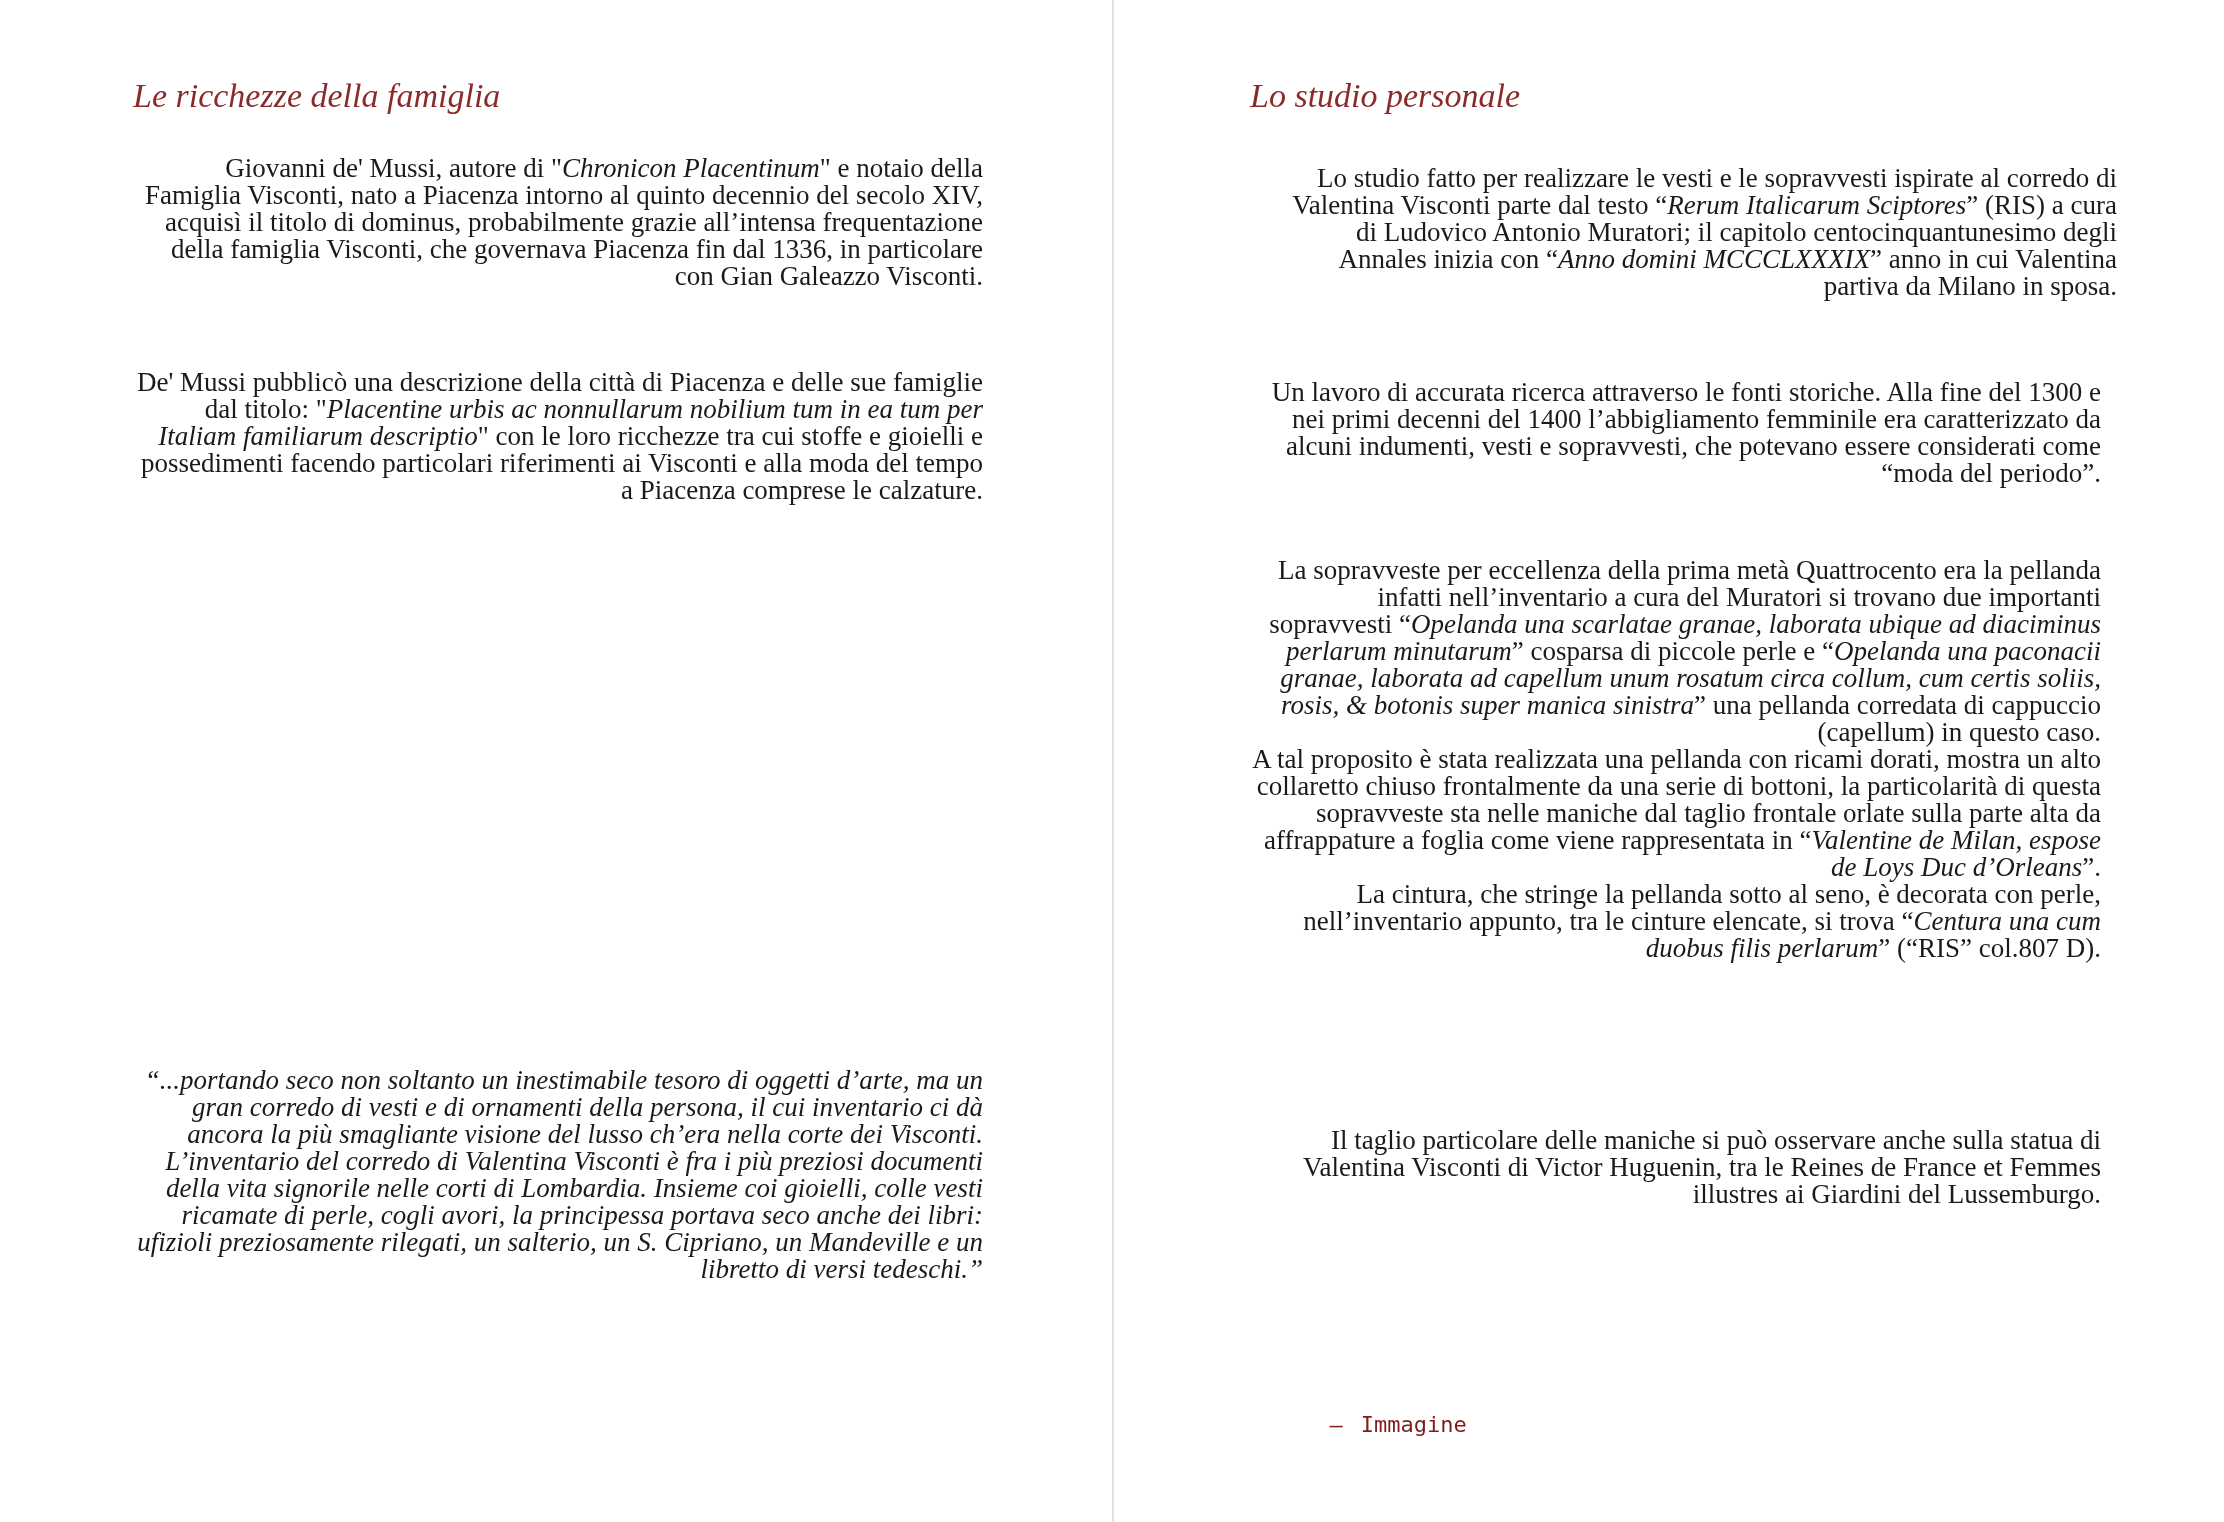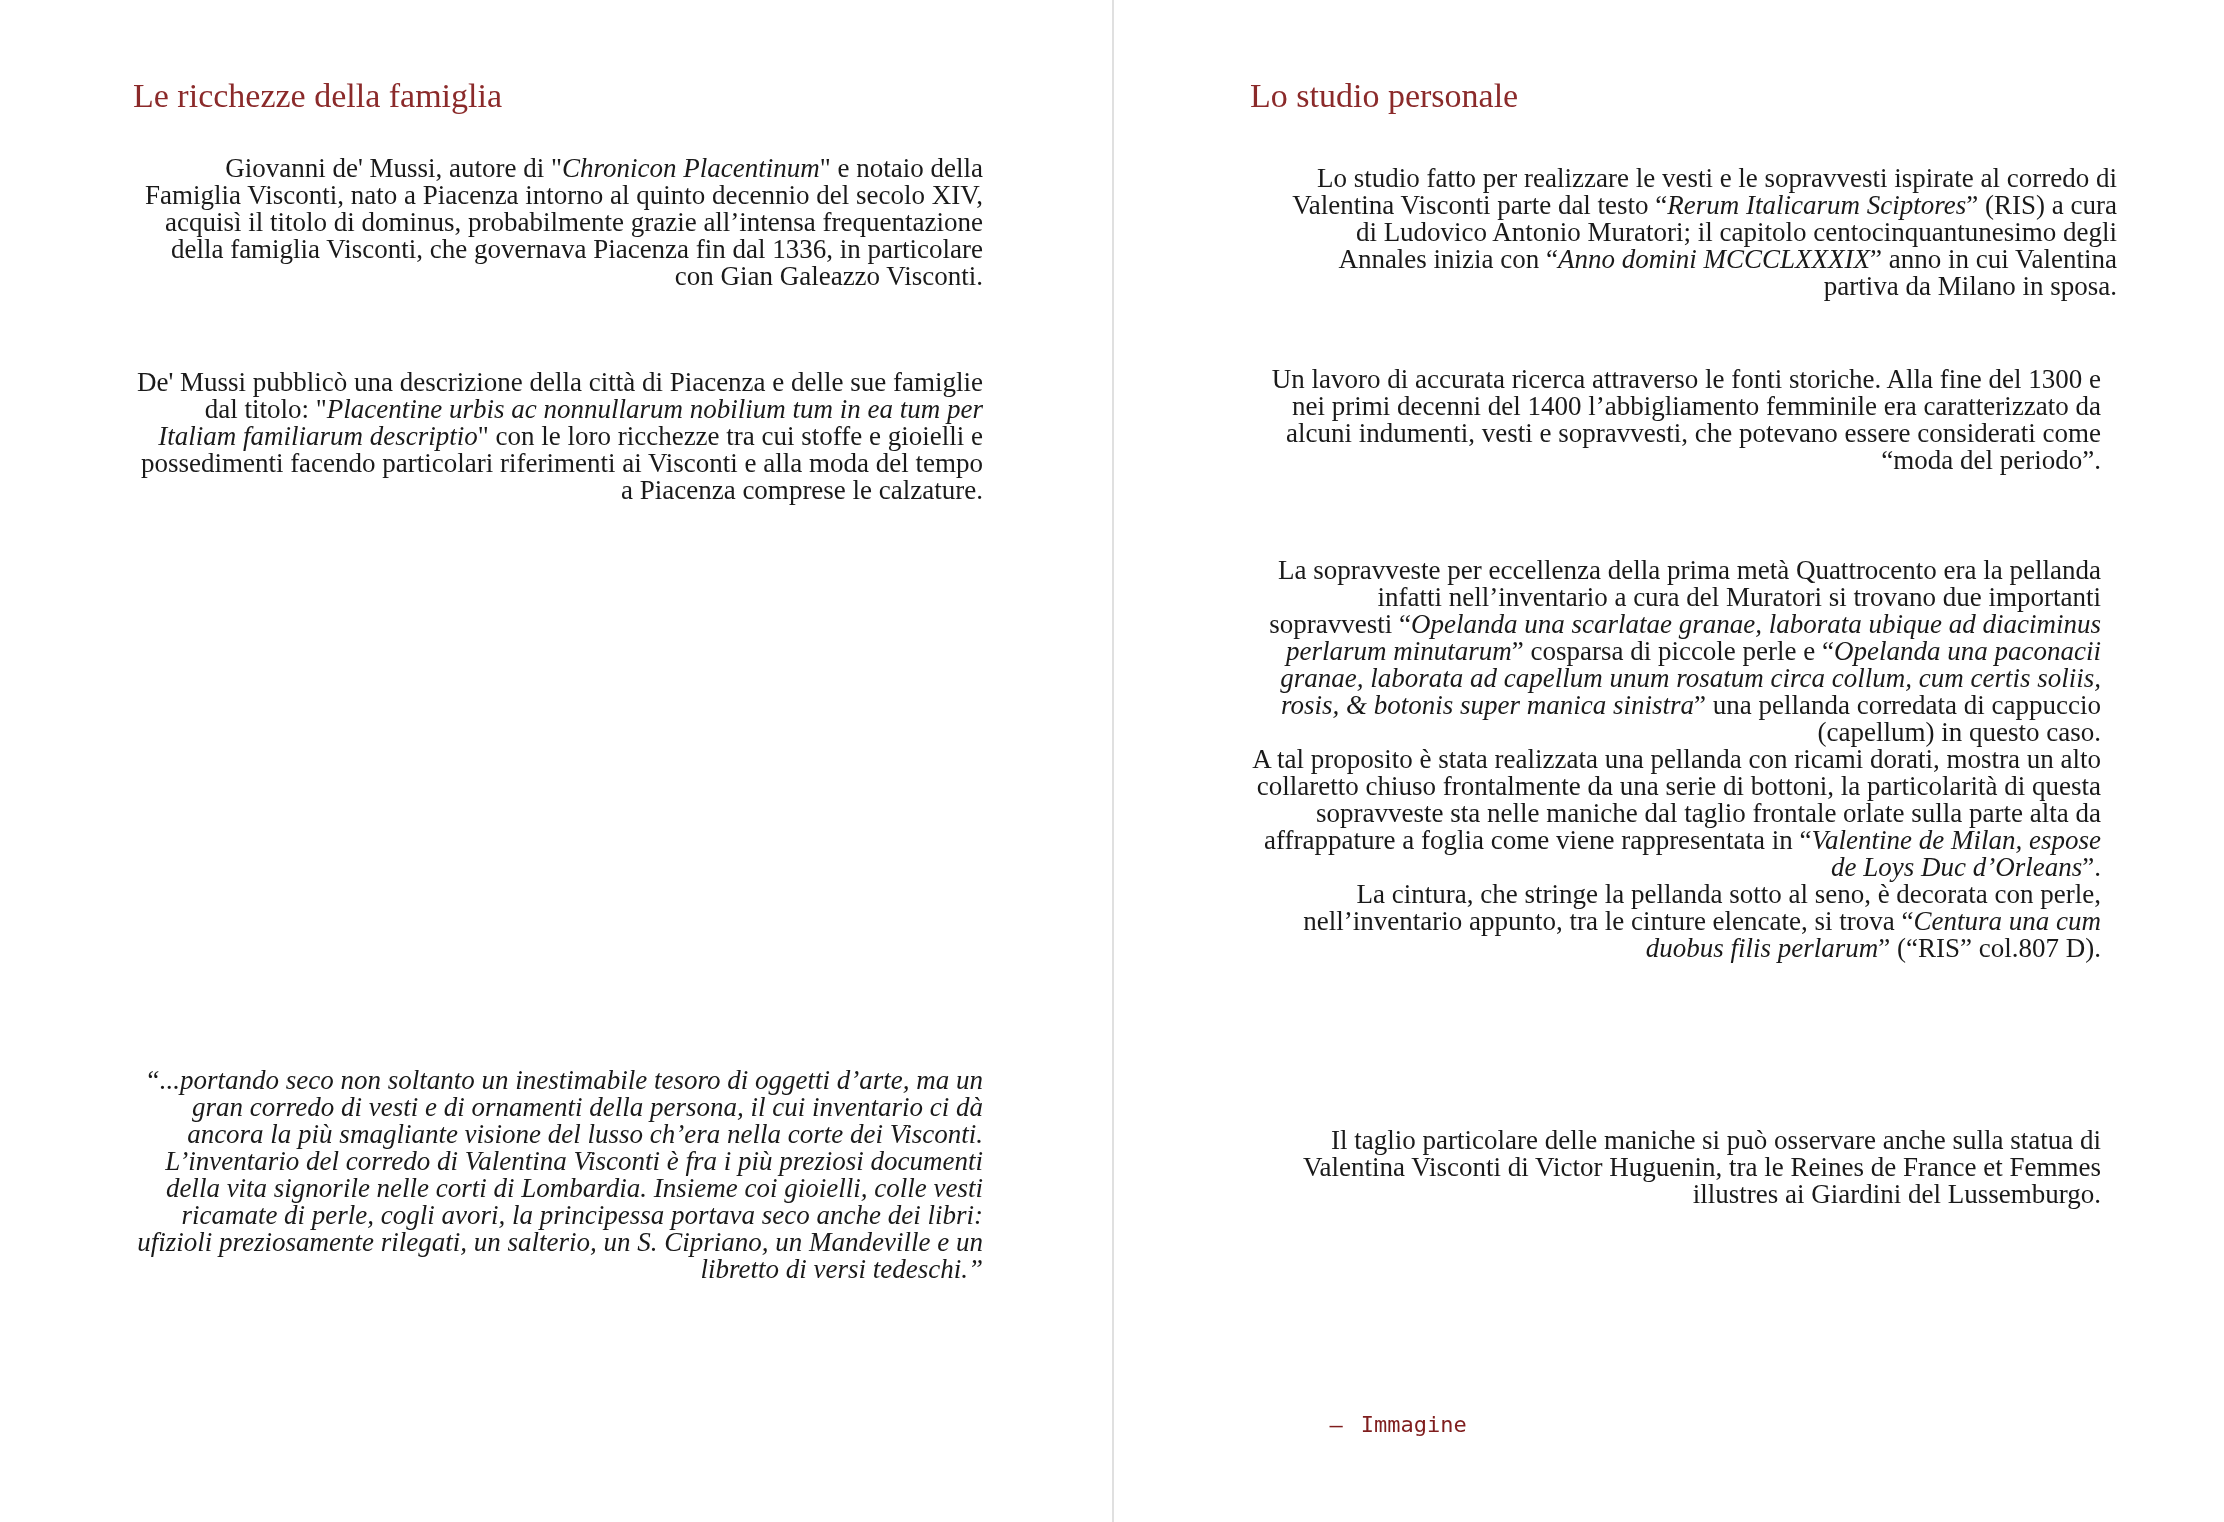--- a/index.html
+++ b/index.html
@@ -33,20 +33,21 @@
       height: 1522px;
     }
     .page-left { left: 133px; width: 850px; }
     .page-right { left: 1250px; width: 851px; }
 
     .title {
       position: absolute;
       left: 0;
       top: 76px;
       margin: 0;
+      font-style: italic;
       font-weight: normal;
       font-size: 34px;
       line-height: 40px;
       color: #8b2a2a;
       white-space: nowrap;
     }
     .para {
       position: absolute;
       left: 0;
       width: 100%;
@@ -65,21 +66,21 @@
     #left-citation {
       top: 1378px;
       font-style: italic;
       font-size: 19px;
       line-height: 26.5px;
       color: #333333;
     }
 
     
     #right-p1 { top: 165px; margin-left: 16px; }
-    #right-p2 { top: 366px; }
+    #right-p2 { top: 379px; }
     #right-p3 { top: 557px; }
     #right-p4 { top: 1127px; }
 
     .no-justify { text-align: left; }
 
     .image-link {
       position: absolute;
       left: 0;
       top: 1380px;
       font-family: "DejaVu Sans Mono", "Liberation Mono", monospace;

